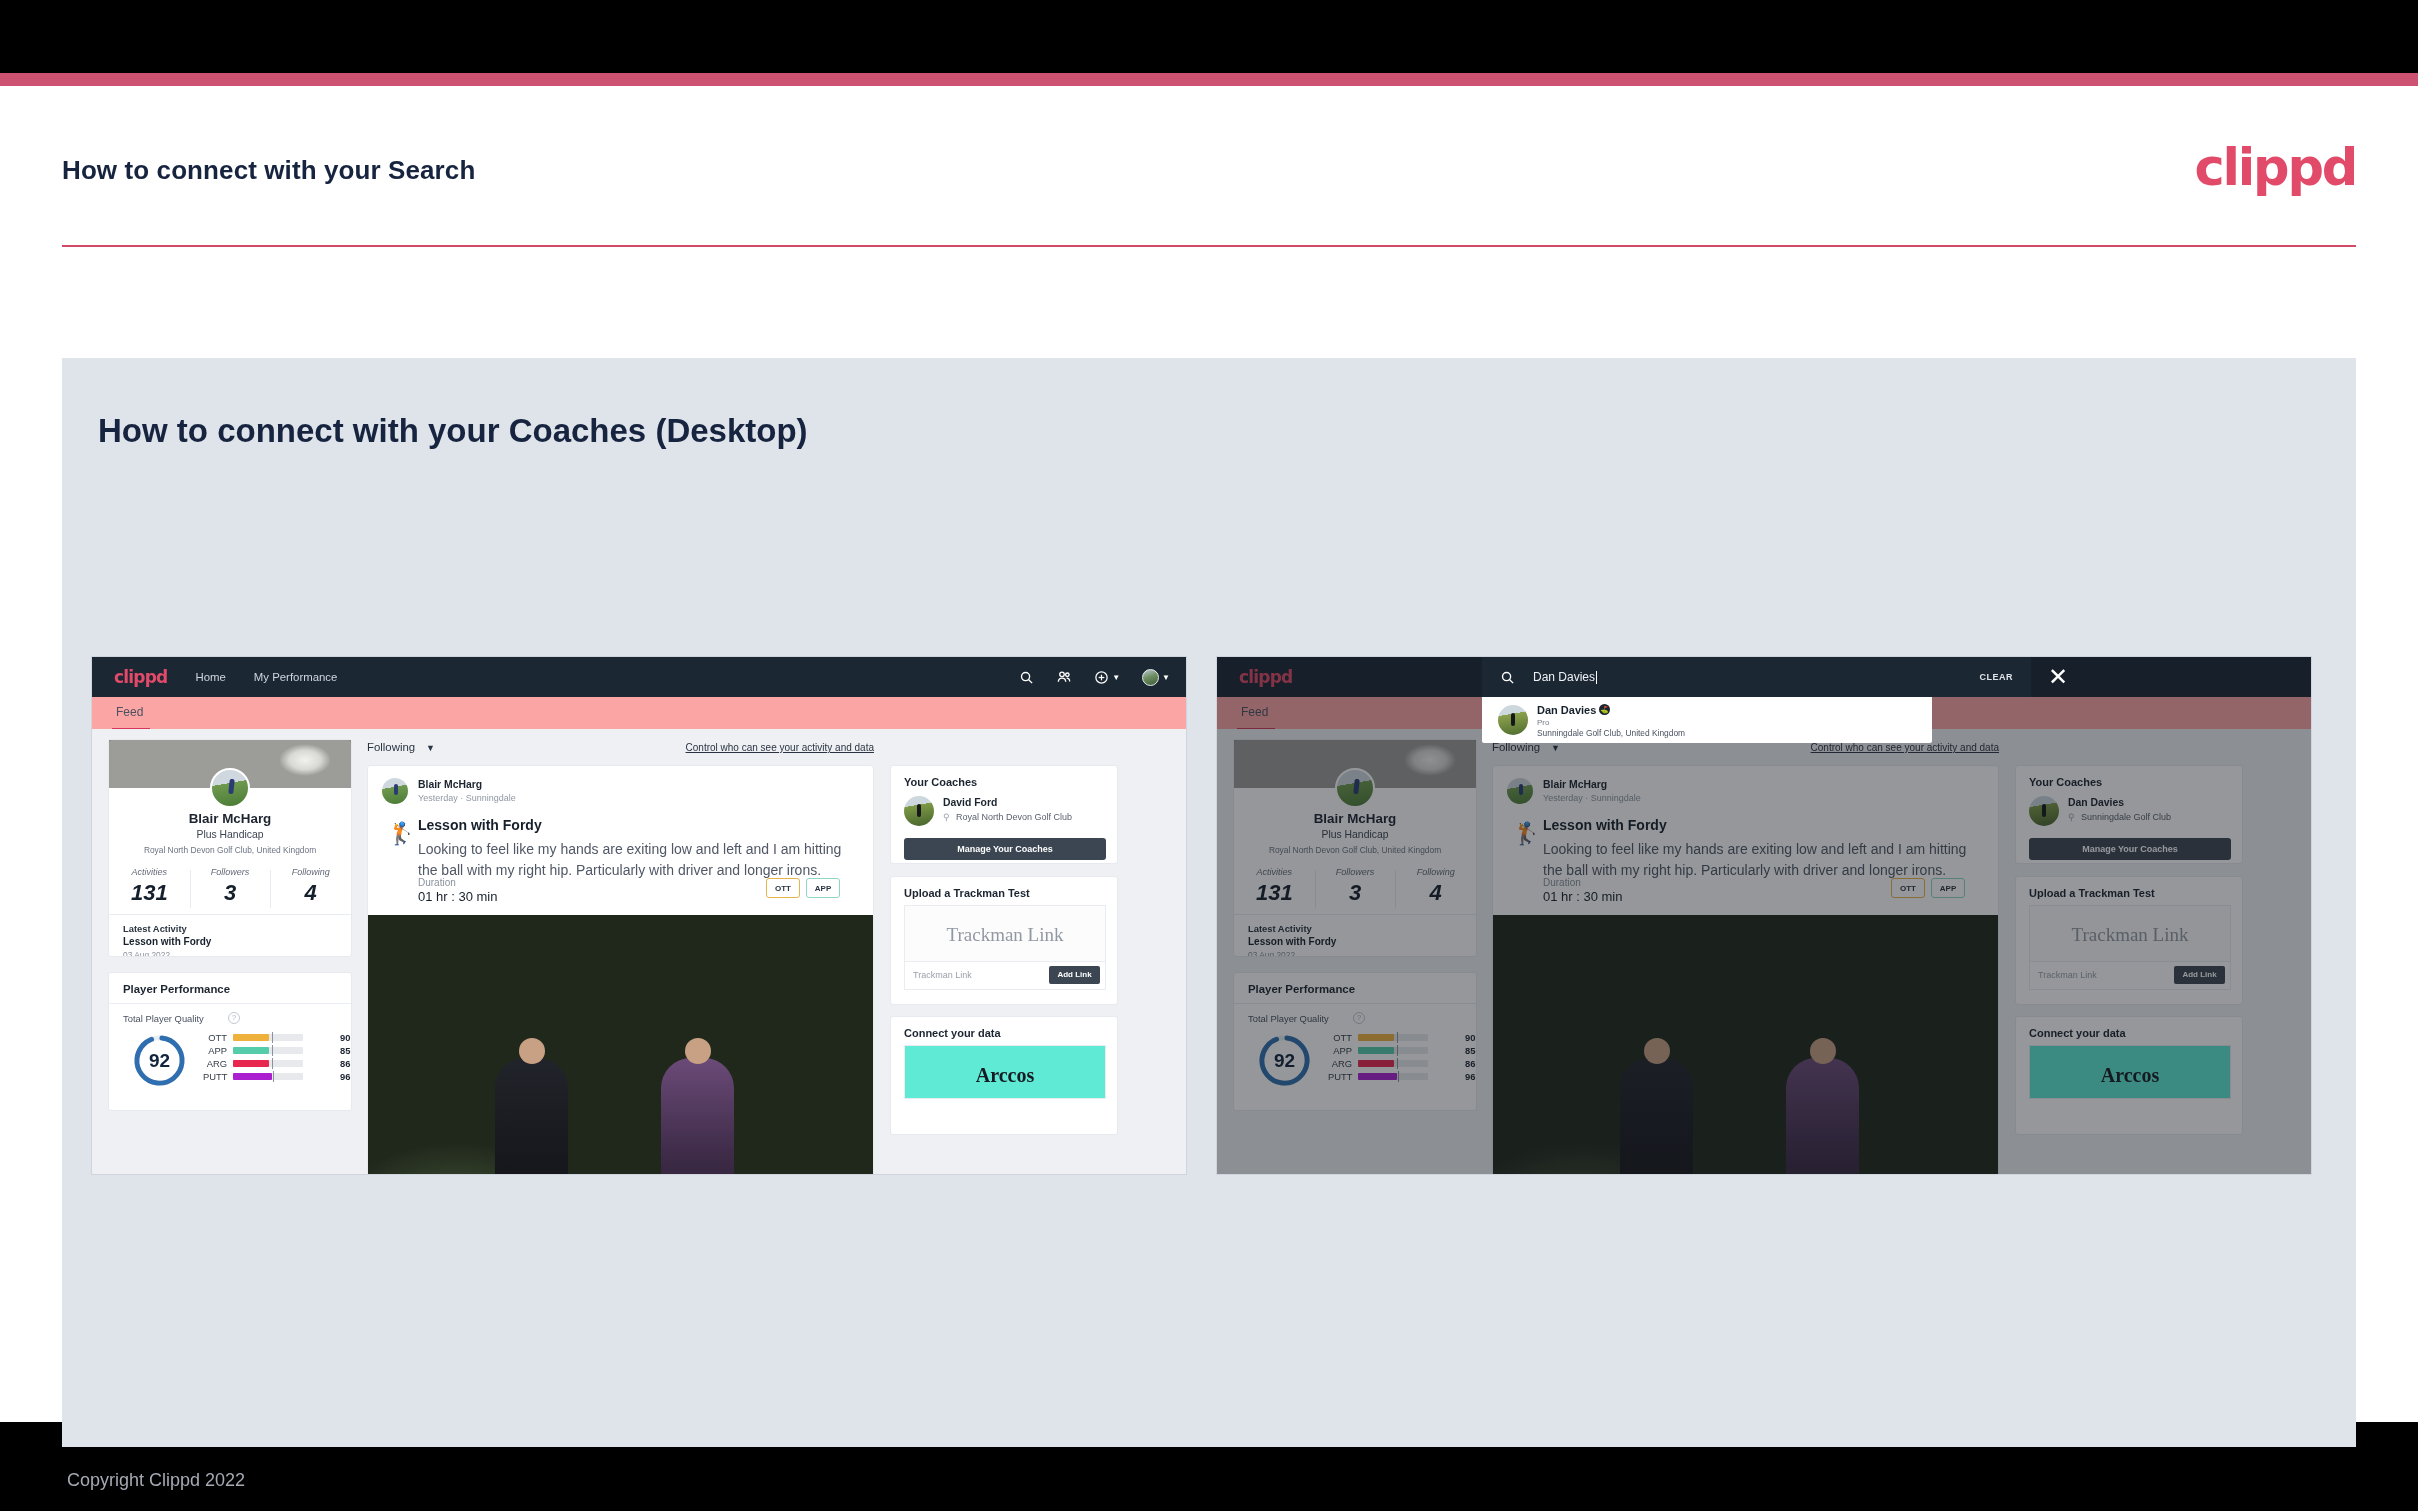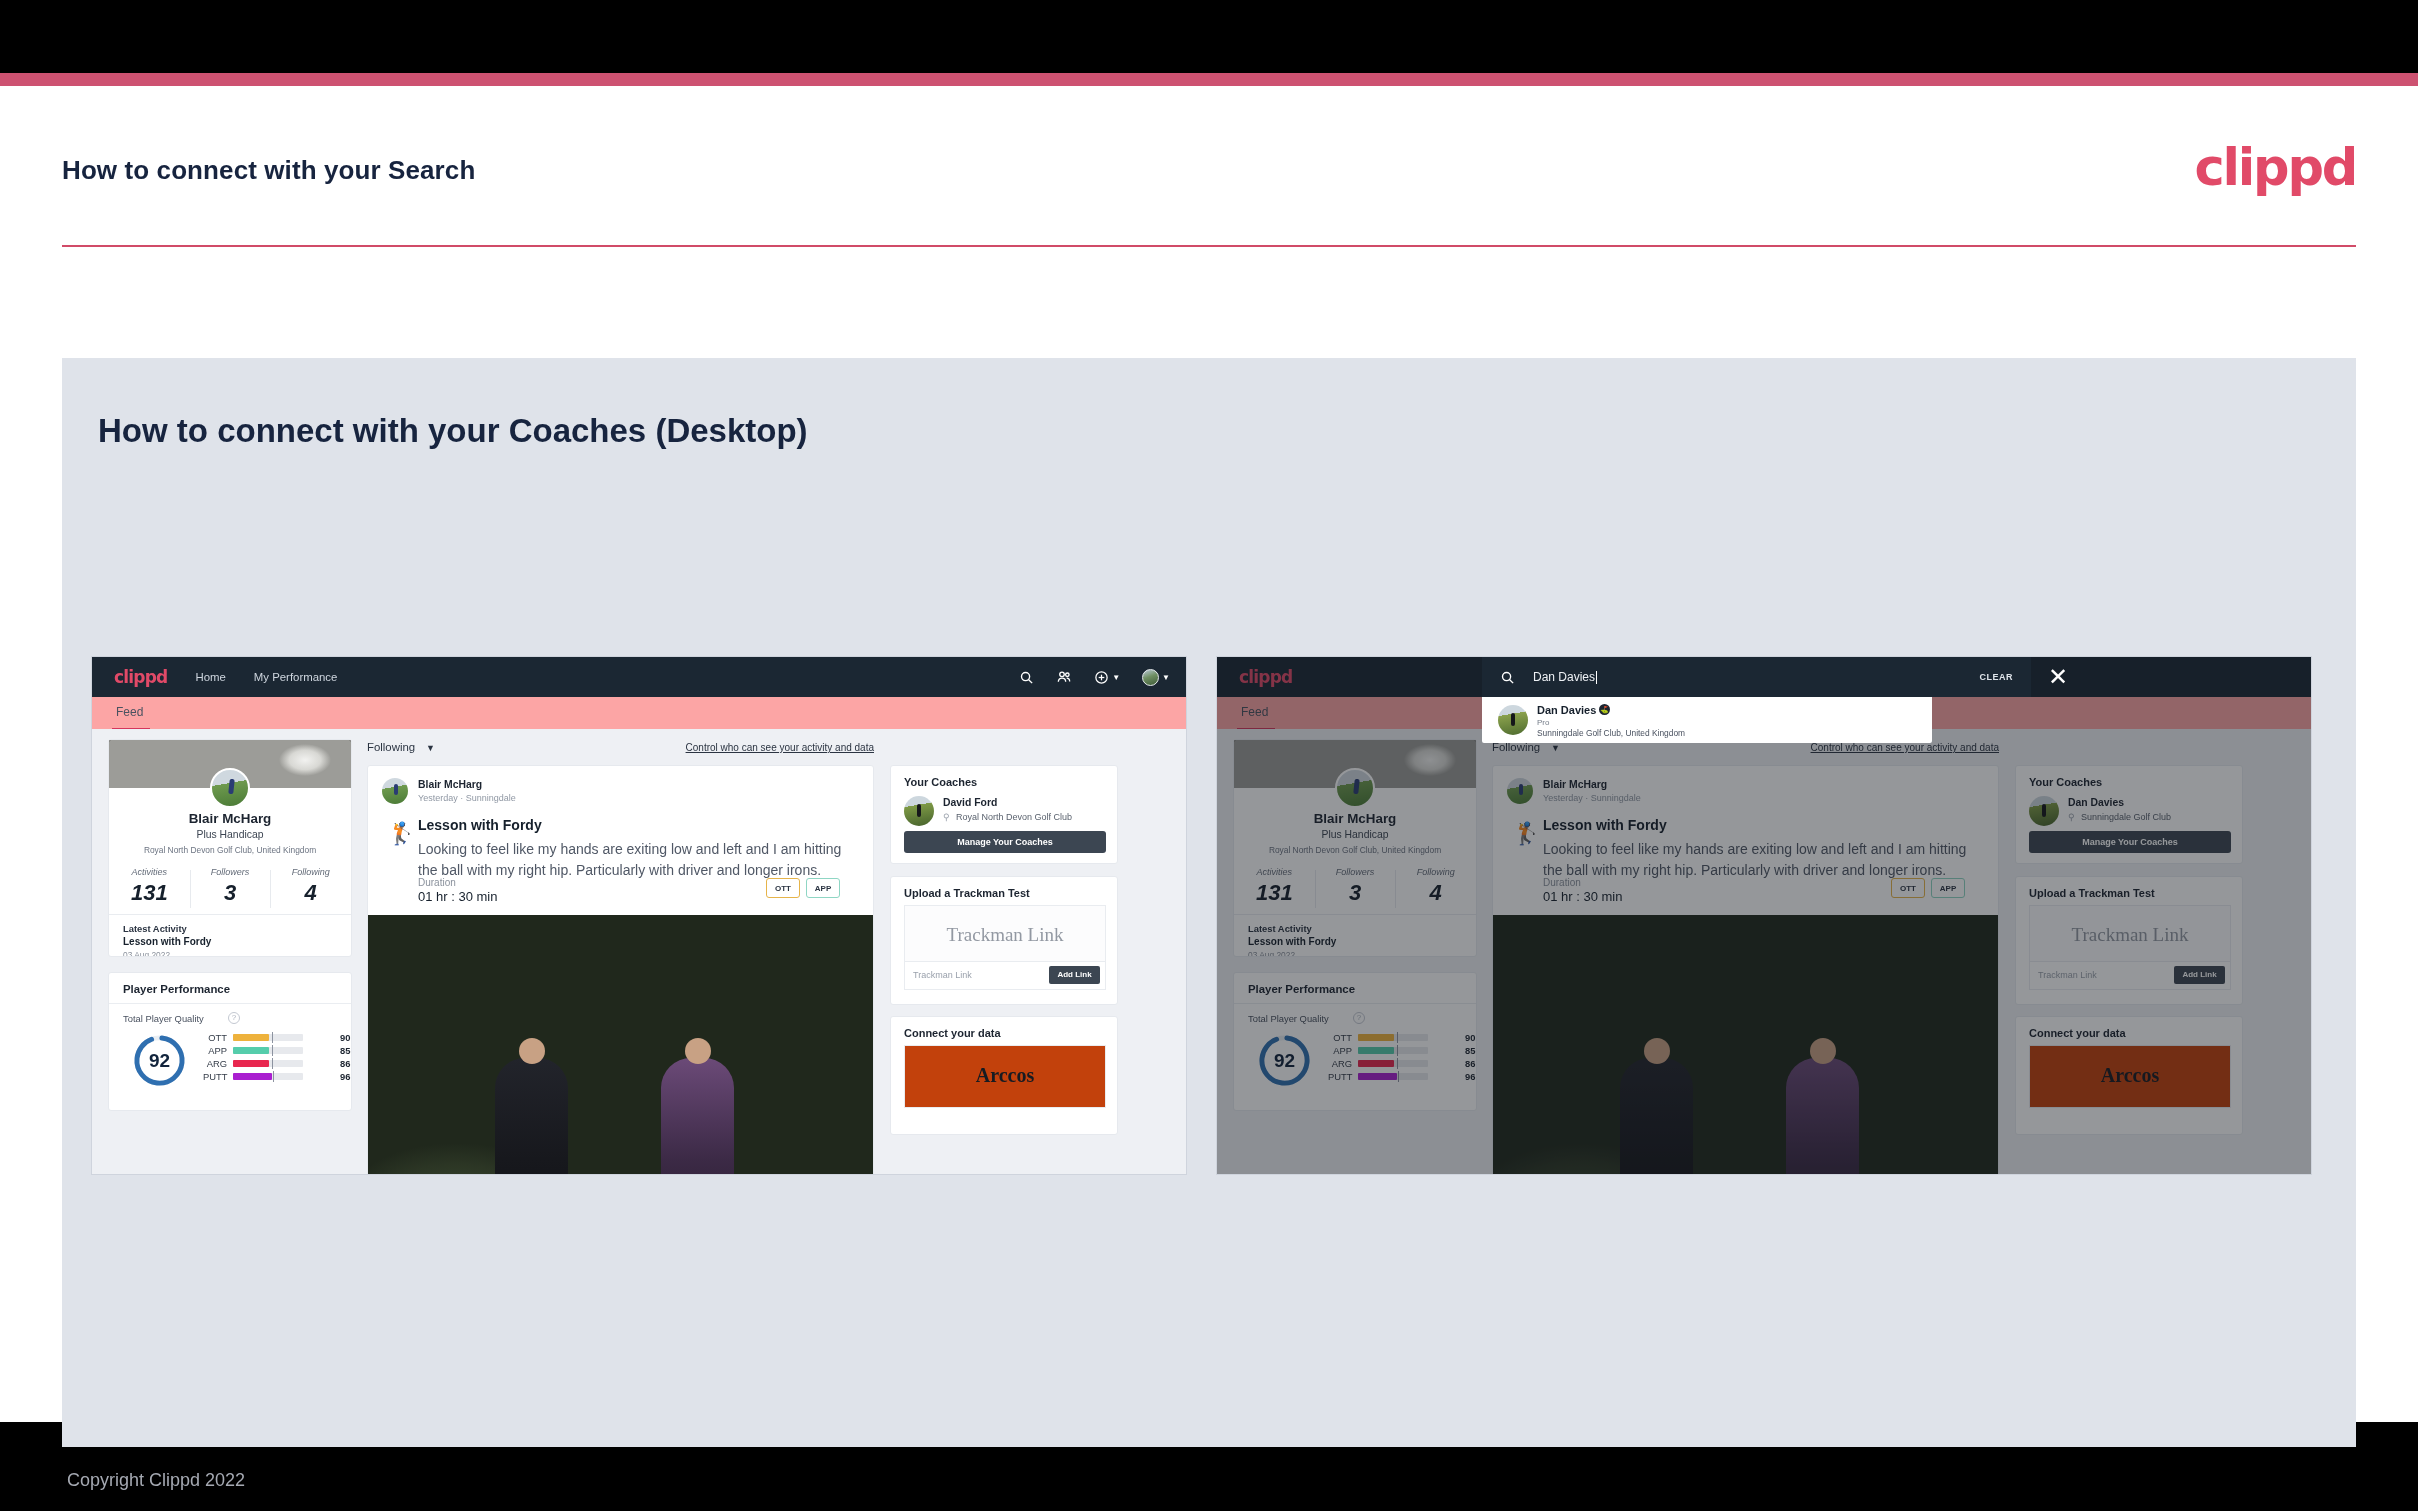--- a/index.html
+++ b/index.html
@@ -201,38 +201,38 @@
   .side-head { position:absolute; left:13px; top:10px; font-size:11px; font-weight:700; color:#1c2430; }
   .coach-avatar {
     position:absolute; left:13px; top:30px; width:30px; height:30px; border-radius:50%;
     background:linear-gradient(170deg,#cdd7de 0%,#cdd7de 32%,#7e9a46 32%,#46622c 100%);
   }
   .coach-avatar::after{ content:""; position:absolute; left:44%; top:28%; width:4px; height:13px; background:#15171a; border-radius:2px; }
   .coach-name { position:absolute; left:52px; top:31px; font-size:10.4px; font-weight:700; color:#1c2430; }
   .coach-club { position:absolute; left:65px; top:46px; font-size:9px; color:#5a626e; }
   .pin-icon { position:absolute; left:52px; top:46px; font-size:9px; color:#9aa1ac; }
   .manage-btn {
-    position:absolute; left:13px; top:65px; width:202px; height:22px;
+    position:absolute; left:13px; top:72px; width:202px; height:22px;
     background:#3c4652; border-radius:3px; color:#ffffff;
     font-size:9px; font-weight:700; text-align:center; line-height:22px;
   }
 
   .trackman-card { left:798px; top:147px; width:228px; height:129px; }
   .tm-box { position:absolute; left:13px; top:28px; width:202px; height:57px; border:1px solid #e9ecf0; background:#fcfcfd; }
   .tm-logo { width:100%; text-align:center; line-height:57px; font-family:"Liberation Serif", serif; font-size:19px; color:#9298a2; }
   .tm-input { position:absolute; left:13px; top:85px; width:202px; height:28px; border:1px solid #e9ecf0; border-top:none; }
   .tm-ph { position:absolute; left:8px; top:8px; font-size:9px; color:#9aa1ac; }
   .addlink-btn {
     position:absolute; right:5px; top:4px; width:51px; height:18px;
     background:#3c4652; border-radius:2px; color:#ffffff;
     font-size:8px; font-weight:700; text-align:center; line-height:18px;
   }
 
   .connect-card { left:798px; top:287px; width:228px; height:119px; }
-  .arccos-box { position:absolute; left:13px; top:28px; width:202px; height:63px; border:1px solid #e9ecf0; background:#c2410c; }
+  .arccos-box { position:absolute; left:13px; top:28px; width:202px; height:54px; border:1px solid #e9ecf0; background:#5eead4; }
   .arccos-logo { width:100%; text-align:center; line-height:59px; font-family:"Liberation Serif", serif; font-size:20px; font-weight:700; color:#161b22; }
 
   
   .dim-overlay { position:absolute; left:0; top:0; width:100%; height:100%; background:rgba(20,24,31,.45); z-index:5; }
   .search-bar {
     position:absolute; left:265px; top:0; width:549px; height:40px;
     background:#1b2733; z-index:7; display:flex; align-items:center;
   }
   .search-ico { margin-left:18px; color:#ffffff; display:flex; }
   .search-text { margin-left:18px; font-size:12px; color:#eef1f5; }

